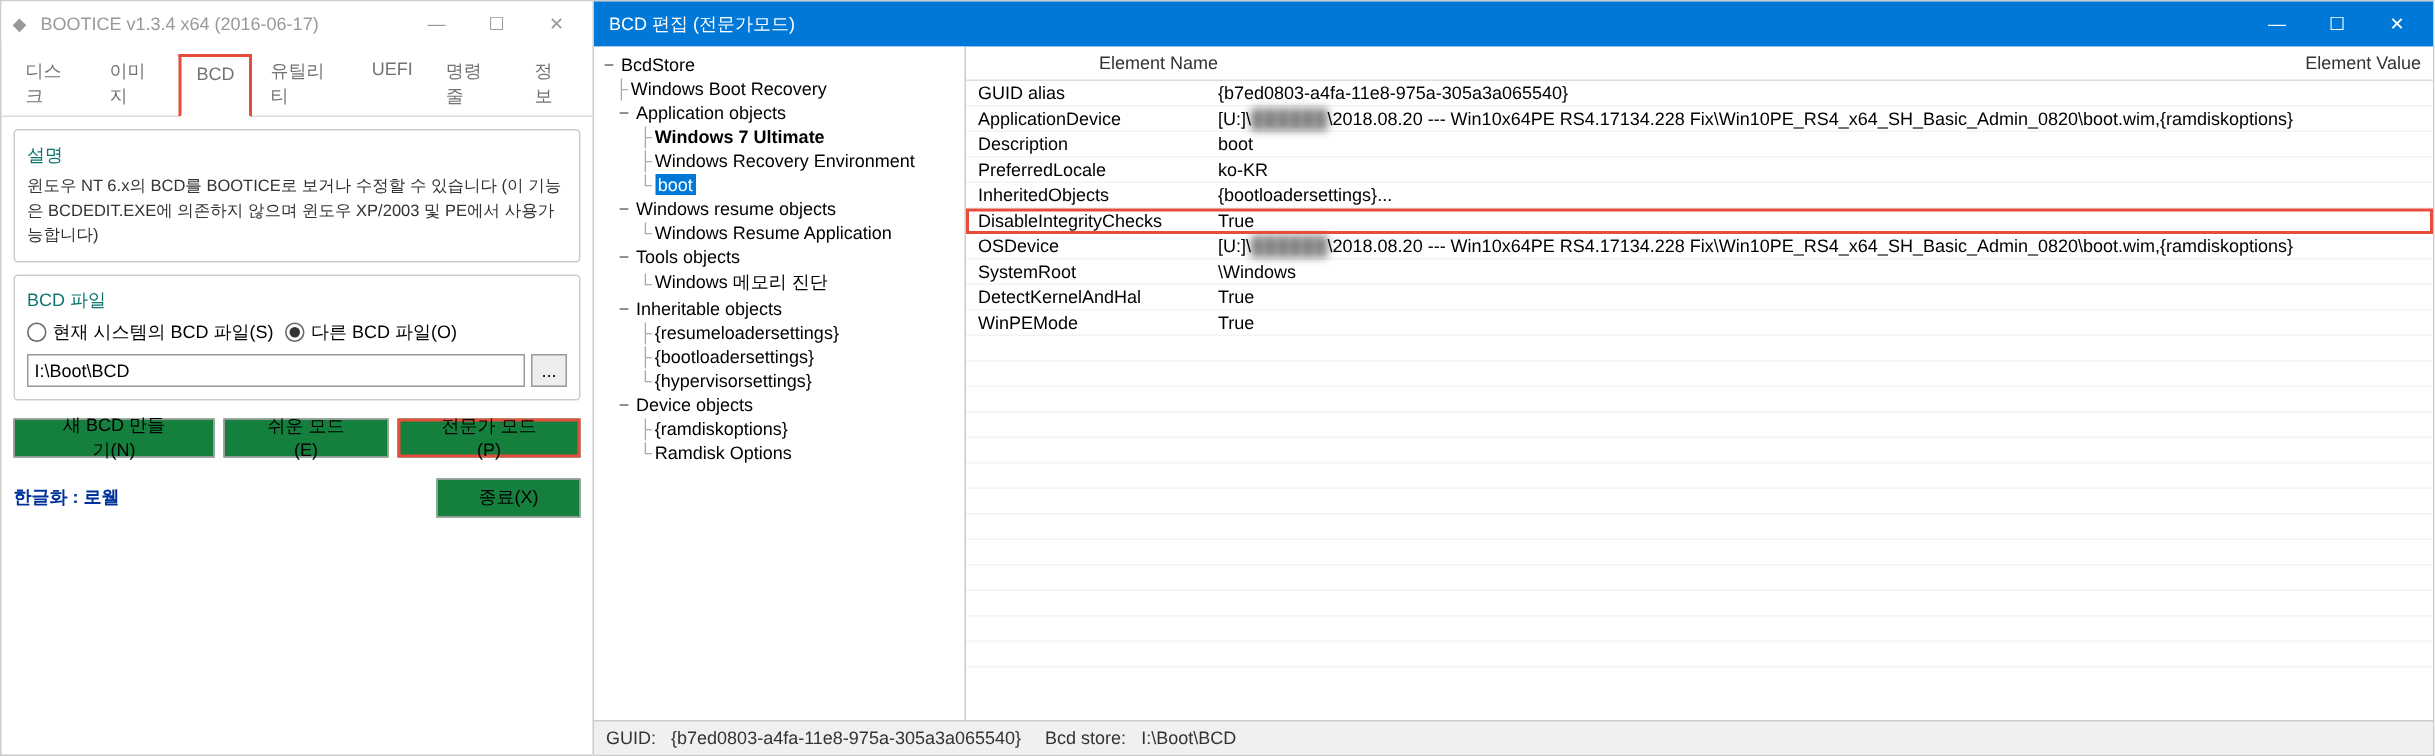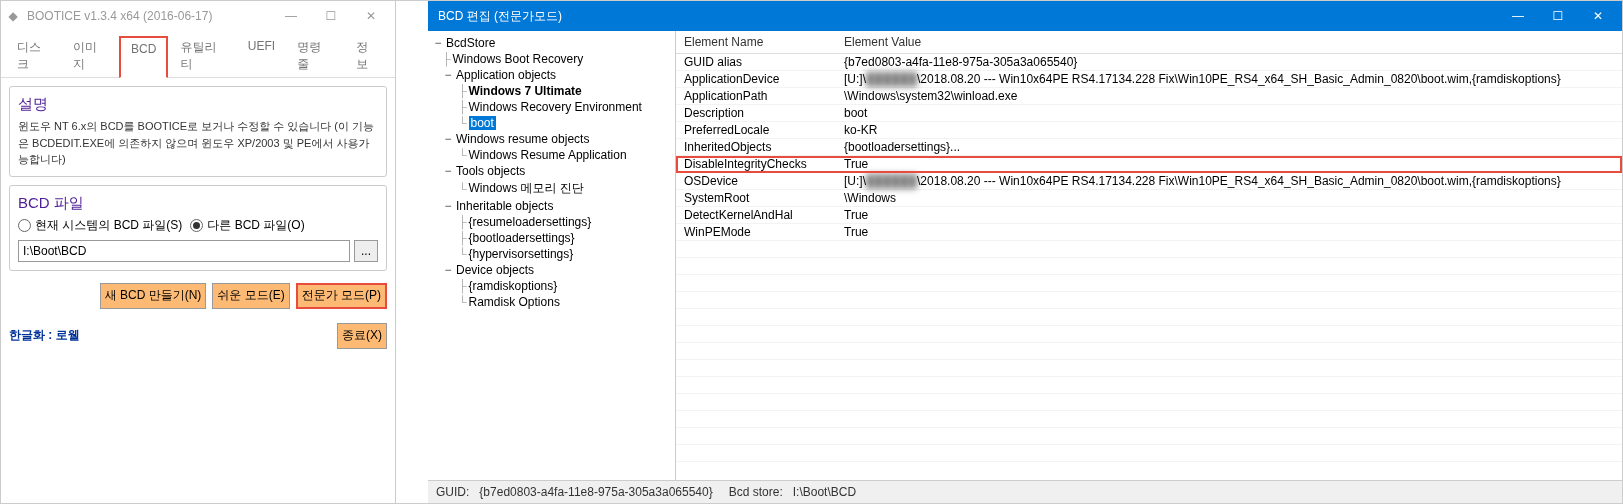--- a/index.html
+++ b/index.html
@@ -1,54 +1,54 @@
 <!DOCTYPE html>
 <html><head>
 <meta charset="utf-8">
 <style>
 * { margin: 0; padding: 0; box-sizing: border-box; font-family: "Segoe UI", "Malgun Gothic", sans-serif; font-size: 12px; }
 body { background: #f5f5f5; display: flex; width: 1623px; height: 504px; }
 .win { background: #fff; border: 1px solid #ccc; display: flex; flex-direction: column; }
 .left { width: 395px; border-right: none; }
-.right { flex: 1; padding-left: 32px; }
+.right { flex: 1; }
 .titlebar { height: 30px; display: flex; align-items: center; padding: 0 4px; }
 .titlebar.inactive { background: #fff; color: #999; }
 .titlebar.active { background: #0078d7; color: #fff; }
 .titlebar .icon { width: 16px; height: 16px; margin-right: 6px; display: flex; align-items: center; justify-content: center; }
 .titlebar .title { flex: 1; }
 .winbtns { display: flex; margin-left: auto; }
 .winbtn { width: 40px; height: 30px; display: flex; align-items: center; justify-content: center; cursor: pointer; }
 .tabs, .menubar { display: flex; border-bottom: 1px solid #ddd; padding: 4px 6px 0 6px; gap: 2px; }
 .tab { padding: 4px 10px; cursor: pointer; color: #737373; }
 .tab.active { border: 2px solid #e74c3c; border-bottom: 1px solid #fff; background: #fff; position: relative; top: 1px; }
 .menuitem { padding: 4px 10px; cursor: pointer; }
 .body { padding: 8px; display: flex; flex-direction: column; gap: 8px; }
 .fieldset { border: 1px solid #ccc; padding: 8px; border-radius: 3px; }
-.fieldset .legend { font-size: 15px; margin-bottom: 4px; color: #4c1d95; }
+.fieldset .legend { font-size: 12px; margin-bottom: 4px; color: #0f766e; }
 .desc { font-size: 11px; color: #333; line-height: 1.5; }
 .radio-row { display: flex; align-items: center; gap: 8px; margin-bottom: 6px; }
 .input-row { display: flex; align-items: center; gap: 4px; }
 .text-input { flex: 1; border: 1px solid #999; padding: 2px 4px; height: 22px; background: #fff; }
 .browse-btn { width: 24px; height: 22px; border: 1px solid #999; background: #eee; cursor: pointer; display: flex; align-items: center; justify-content: center; }
 .btn-row { display: flex; justify-content: flex-end; gap: 6px; margin-top: 4px; }
-.btn { padding: 4px 4px; border: 1px solid #999; background: #fdba74; cursor: pointer; height: 26px; display: flex; align-items: center; }
+.btn { padding: 4px 27px; border: 1px solid #999; background: #15803d; cursor: pointer; height: 26px; display: flex; align-items: center; }
 .btn.highlighted { border: 2px solid #e74c3c; }
 .footer-left { display: flex; justify-content: space-between; align-items: center; padding: 6px 8px; }
 .link { color: #003399; font-weight: bold; cursor: pointer; }
 .split { display: flex; flex: 1; overflow: hidden; }
 .tree-panel { width: 248px; border-right: 1px solid #ccc; padding: 4px 2px; overflow: auto; background: #fff; }
 .tree-item { padding: 1px 2px; display: flex; align-items: center; white-space: nowrap; cursor: pointer; }
 .tree-item .toggle { width: 12px; display: inline-block; text-align: center; color: #555; margin-right: 2px; }
 .tree-item .guide { display: inline-block; color: #aaa; margin-right: 2px; }
 .tree-item.bold { font-weight: bold; }
 .tree-item.selected .lbl { background: #0078d7; color: #fff; padding: 0 2px; }
 .indent-1 { padding-left: 12px; }
 .indent-2 { padding-left: 28px; }
 .table-panel { flex: 1; display: flex; flex-direction: column; overflow: hidden; }
-.thead { display: flex; border-bottom: 1px solid #ddd; padding: 4px 8px; background: #fff; font-weight: normal; color: #333; }
+.thead { display: flex; border-bottom: 1px solid #ddd; padding: 4px 8px; background: #fff; font-weight: normal; color: #333; text-align: right; }
 .col1 { width: 160px; }
 .col2 { flex: 1; }
 .rows { flex: 1; overflow: auto; }
 .row { display: flex; padding: 1px 8px; border-bottom: 1px solid #f3f3f3; white-space: nowrap; }
 .row .col1 { width: 160px; }
 .row.highlight { outline: 2px solid #e74c3c; outline-offset: -2px; }
 .statusbar { border-top: 1px solid #ccc; padding: 4px 8px; background: #f0f0f0; display: flex; gap: 16px; color: #333; }
 .blur { color: transparent; text-shadow: 0 0 6px rgba(0,0,0,0.5); user-select: none; }
 .radio { display: inline-flex; align-items: center; gap: 4px; cursor: pointer; }
 .radio-dot { width: 13px; height: 13px; border: 1px solid #666; border-radius: 50%; display: inline-flex; align-items: center; justify-content: center; }
@@ -199,24 +199,20 @@
       <div class="rows" id="rows">
           <div class="row">
             <div class="col1">GUID alias</div>
             <div class="col2">{b7ed0803-a4fa-11e8-975a-305a3a065540}</div>
           </div>
           <div class="row">
             <div class="col1">ApplicationDevice</div>
             <div class="col2">[U:]\<span class="blur">██████</span>\2018.08.20 --- Win10x64PE RS4.17134.228 Fix\Win10PE_RS4_x64_SH_Basic_Admin_0820\boot.wim,{ramdiskoptions}</div>
           </div>
           <div class="row">
-            <div class="col1">ApplicationPath</div>
-            <div class="col2">\Windows\system32\winload.exe</div>
-          </div>
-          <div class="row">
             <div class="col1">Description</div>
             <div class="col2">boot</div>
           </div>
           <div class="row">
             <div class="col1">PreferredLocale</div>
             <div class="col2">ko-KR</div>
           </div>
           <div class="row">
             <div class="col1">InheritedObjects</div>
             <div class="col2">{bootloadersettings}...</div>

